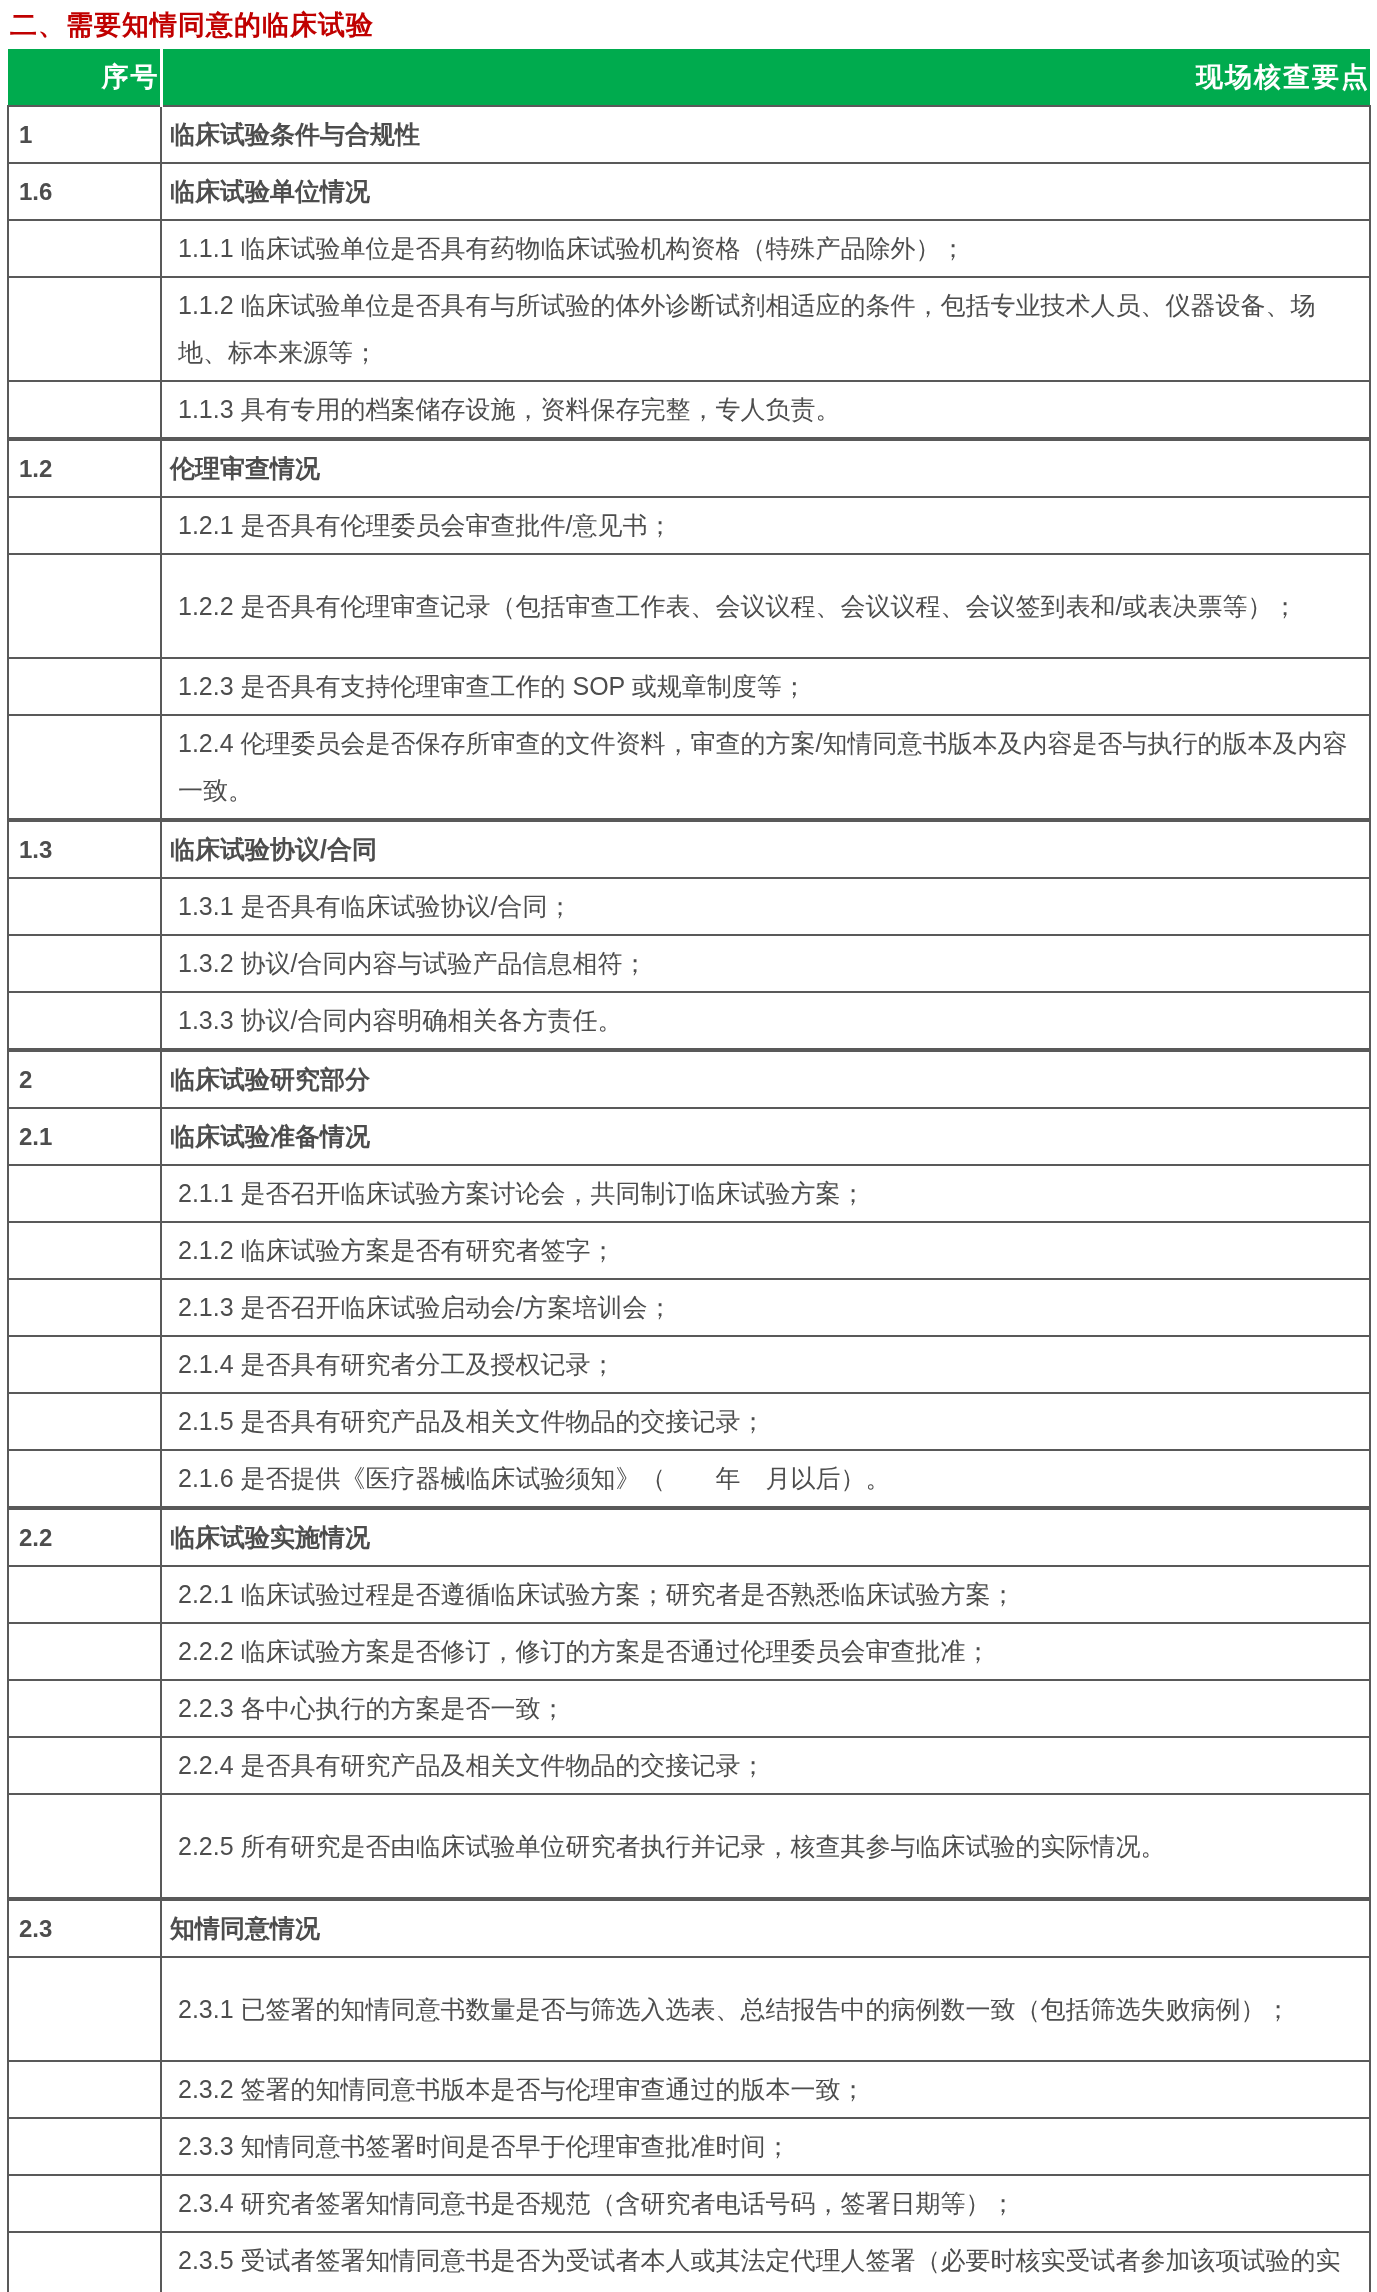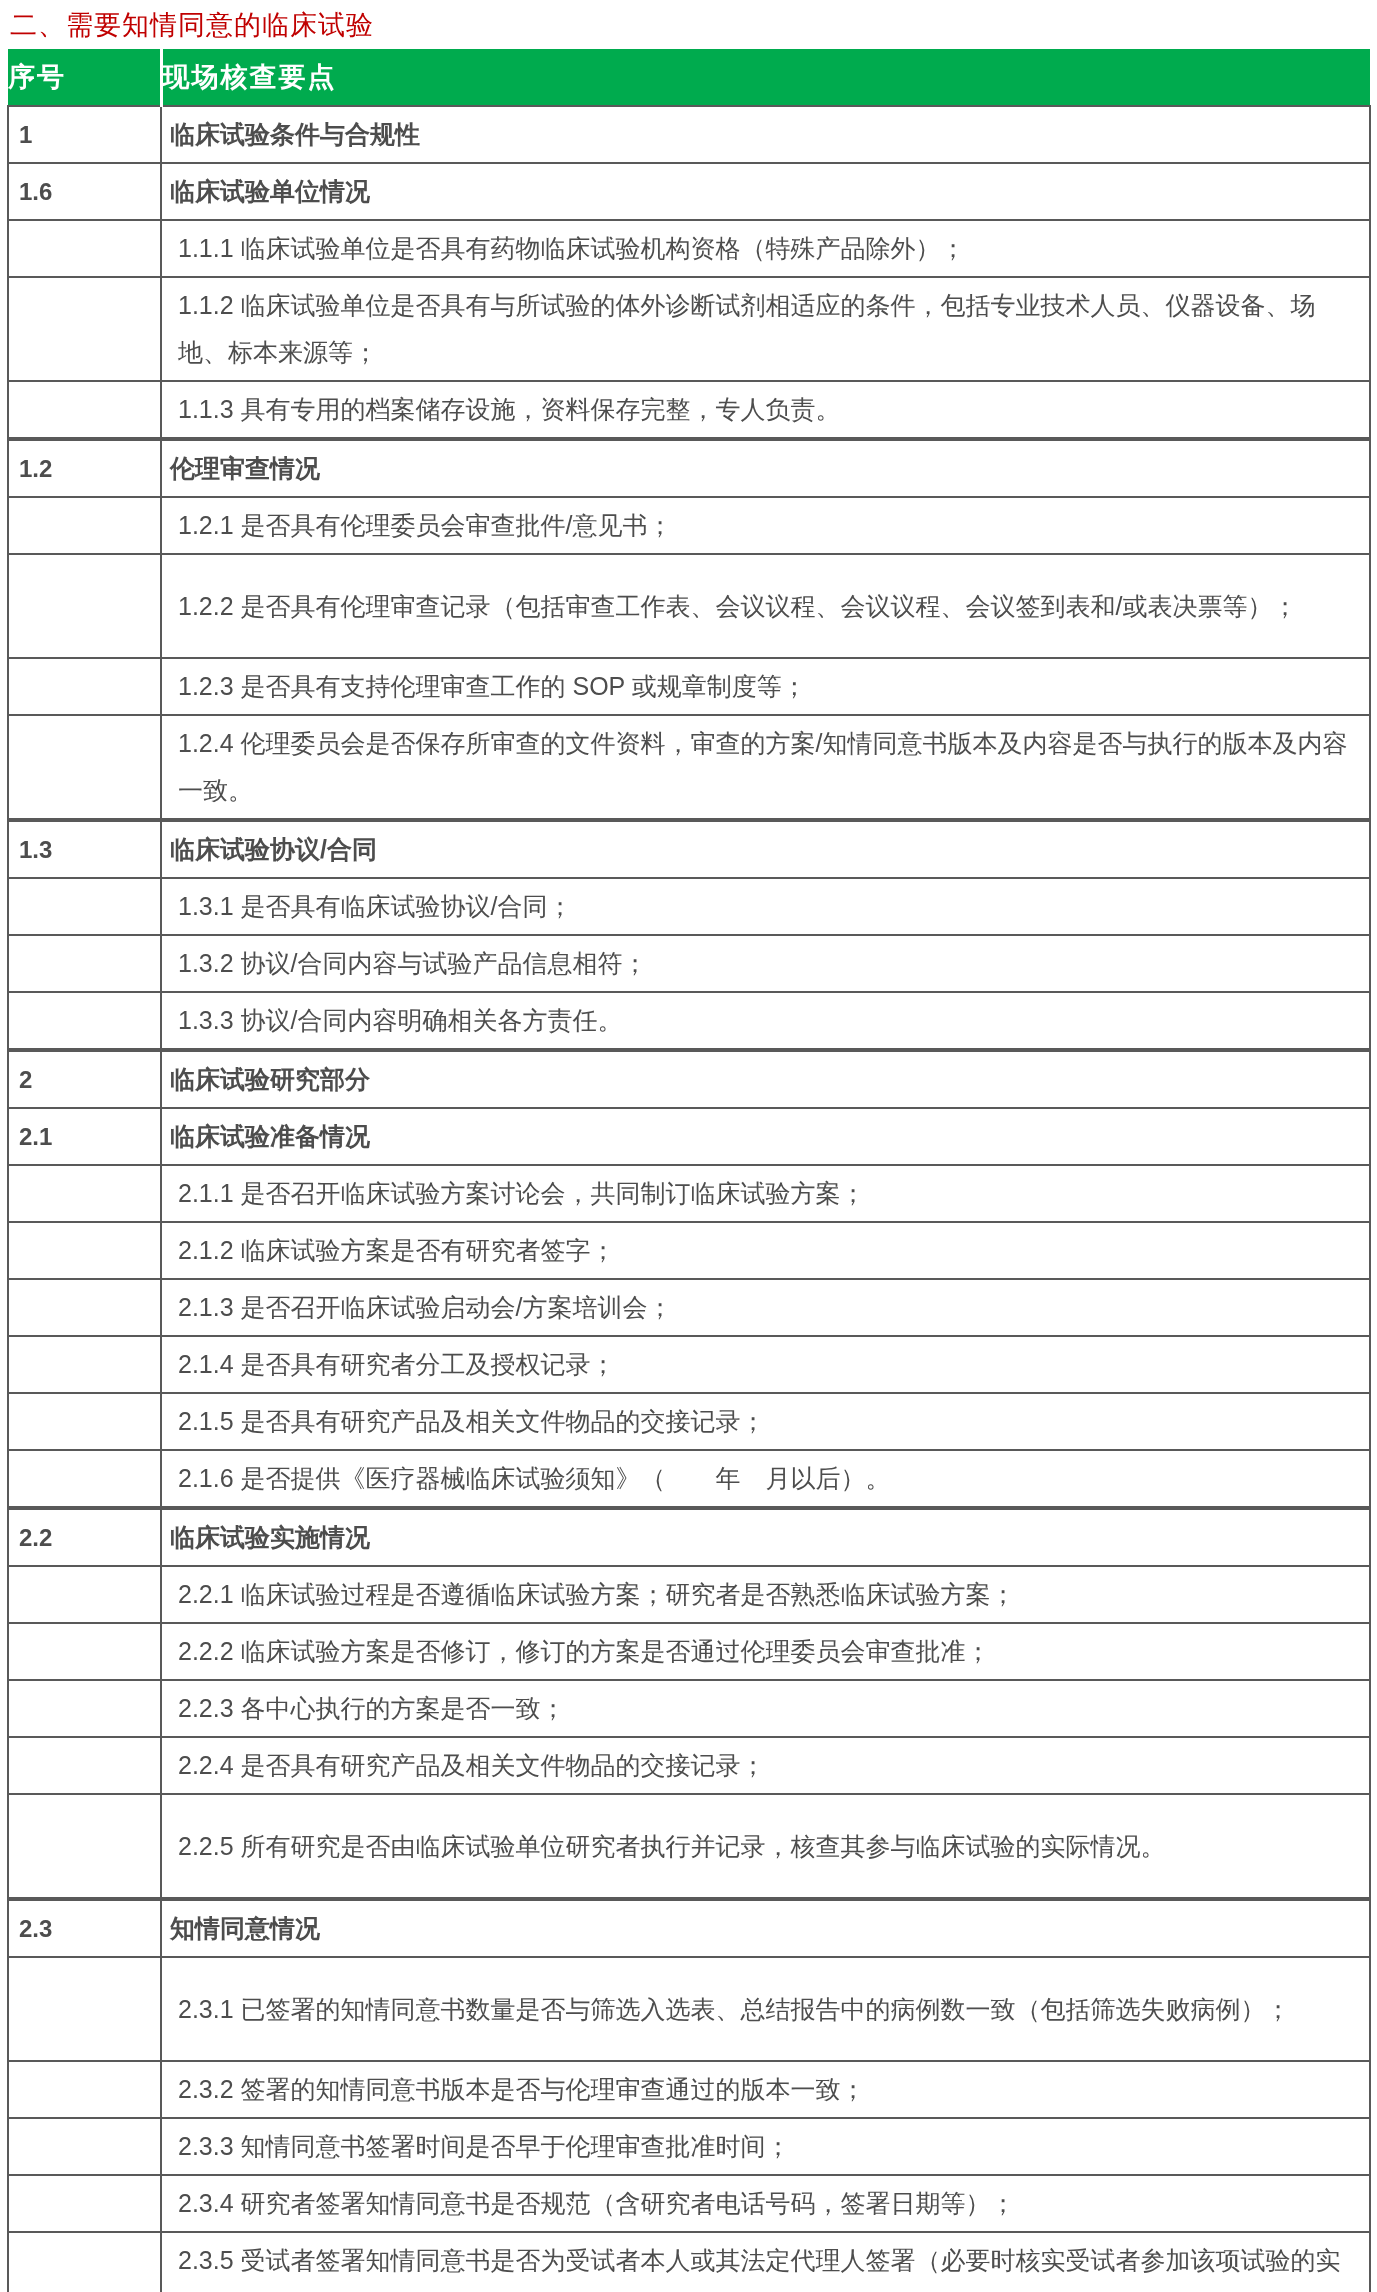--- a/index.html
+++ b/index.html
@@ -9,21 +9,21 @@
   }
   body {
     width: 1377px;
     min-height: 2292px;
     font-family: "Liberation Sans", "DejaVu Sans", sans-serif;
     color: #4d4d4d;
     -webkit-font-smoothing: antialiased;
   }
   .page-title {
     color: #c00000;
-    font-weight: normal;
+    font-weight: bold;
     font-size: 27px;
     line-height: 30px;
     padding: 10px 0 9px 10px;
     letter-spacing: 1px;
   }
   table.checklist {
     border-collapse: collapse;
     table-layout: fixed;
     width: 1362px;
     margin-left: 7px;
@@ -32,21 +32,21 @@
   col.c-text { width: 1209px; }
 
   
   thead th {
     background: #00ab4e;
     color: #ffffff;
     font-size: 27px;
     font-weight: bold;
     height: 56px;
     border: none;
-    text-align: left;
+    text-align: right;
     vertical-align: middle;
     letter-spacing: 2px;
     padding: 0;
   }
   thead th.h-no { border-right: 3px solid #ffffff; }
 
   
   tbody td {
     border: 2px solid #595959;
     vertical-align: middle;

